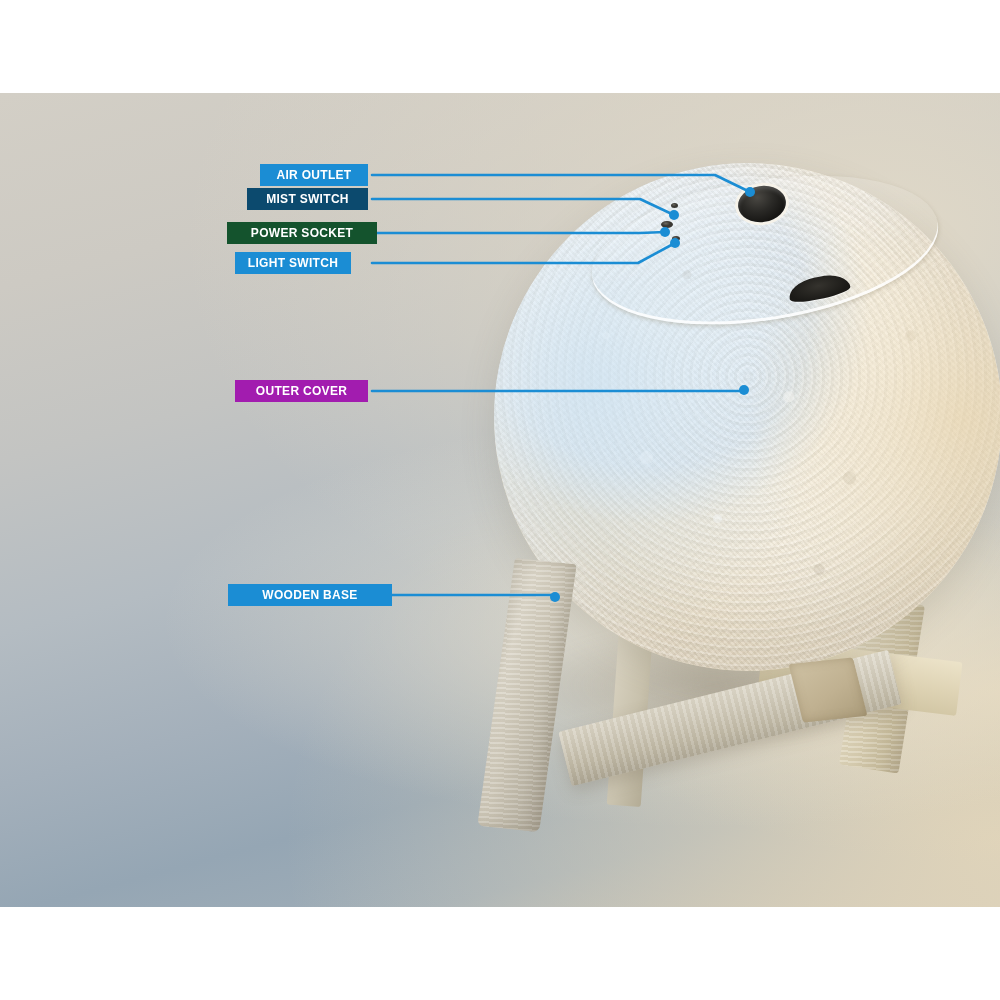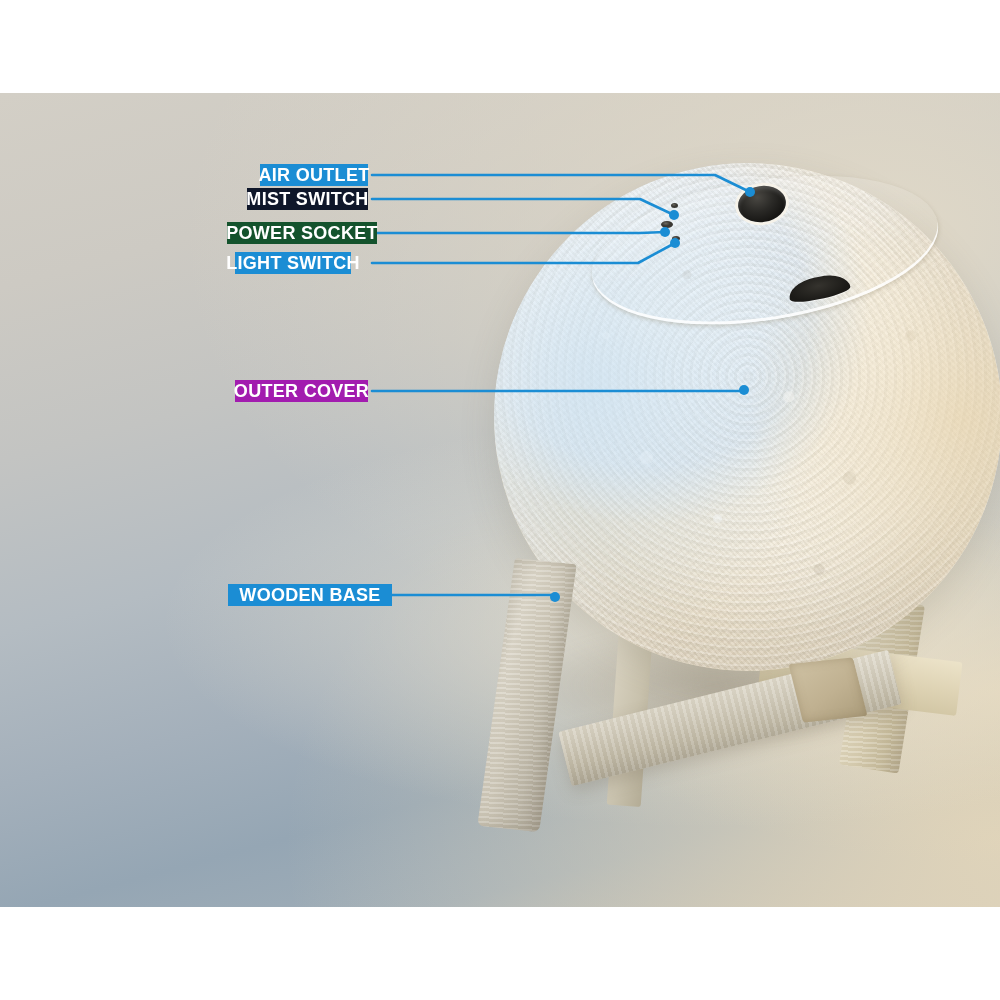--- a/index.html
+++ b/index.html
@@ -189,21 +189,21 @@
   .switch-dot.d3 { left:672px; top:236px; width:8px; height:5px; }
 
   
   .callout-label {
     position:absolute;
     height:22px;
     display:flex; align-items:center; justify-content:center;
     padding:0 11px;
     color:#ffffff;
     font-weight:bold;
-    font-size:18px;
+    font-size:12px;
     letter-spacing:0.3px;
     white-space:nowrap;
   }
   svg.leaders { position:absolute; left:0; top:0; width:1000px; height:1000px; overflow:visible; }
 
   
   .headline {
     position:absolute;
     left:58px; top:716px;
     color:#ffffff;
@@ -258,21 +258,21 @@
       <polyline points="372,263 638,263 675,243" fill="none" stroke="#1B8DD4" stroke-width="2.6" stroke-linecap="round" stroke-linejoin="round"></polyline>
       <circle cx="675" cy="243" r="5" fill="#1B8DD4"></circle>
       <polyline points="372,391 744,391 744,390" fill="none" stroke="#1B8DD4" stroke-width="2.6" stroke-linecap="round" stroke-linejoin="round"></polyline>
       <circle cx="744" cy="390" r="5" fill="#1B8DD4"></circle>
       <polyline points="372,595 555,595 555,597" fill="none" stroke="#1B8DD4" stroke-width="2.6" stroke-linecap="round" stroke-linejoin="round"></polyline>
       <circle cx="555" cy="597" r="5" fill="#1B8DD4"></circle>
     </svg>
 
   <div id="callout-layer">
       <div class="callout-label" style="left: 260px; top: 164px; width: 108px; background: rgb(27, 141, 212);">AIR OUTLET</div>
-      <div class="callout-label" style="left: 247px; top: 188px; width: 121px; background: #0f172a;">MIST SWITCH</div>
+      <div class="callout-label" style="left: 247px; top: 188px; width: 121px; background: #0c4a6e;">MIST SWITCH</div>
       <div class="callout-label" style="left: 227px; top: 222px; width: 150px; background: #14532d;">POWER SOCKET</div>
       <div class="callout-label" style="left: 235px; top: 252px; width: 116px; background: rgb(27, 141, 212);">LIGHT SWITCH</div>
       <div class="callout-label" style="left: 235px; top: 380px; width: 133px; background: #a21caf;">OUTER COVER</div>
       <div class="callout-label" style="left: 228px; top: 584px; width: 164px; background: rgb(27, 141, 212);">WOODEN BASE</div>
     </div>
 
   <div class="white-band top"></div>
   <div class="white-band bottom"></div>
 
   <div class="headline">

